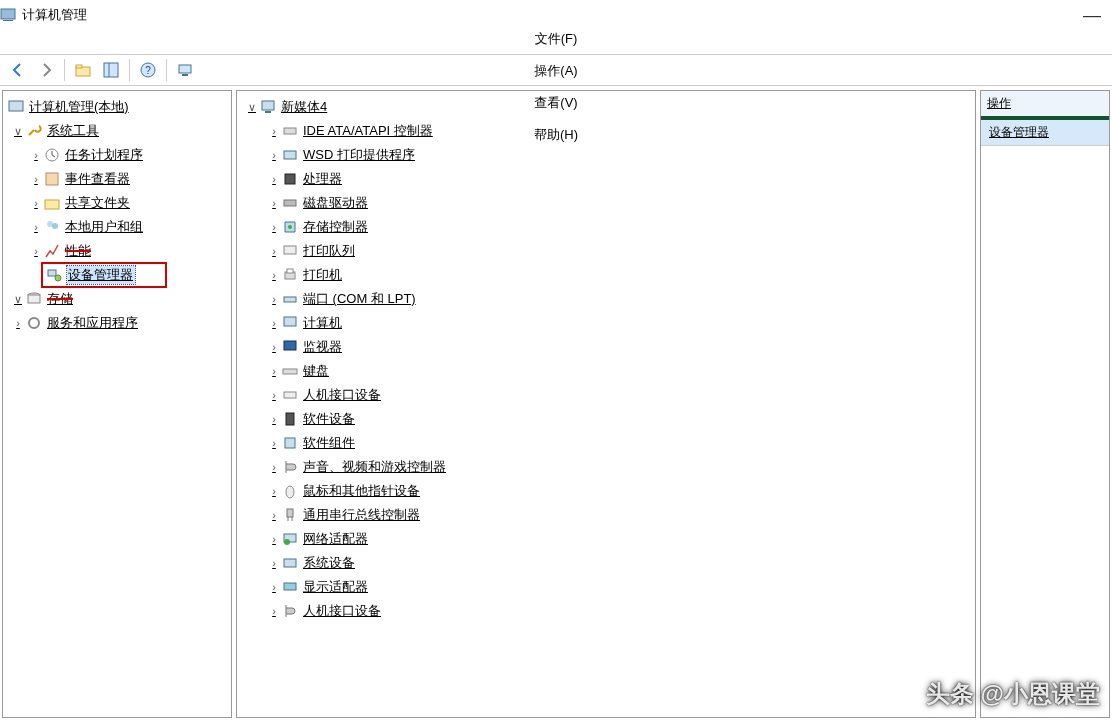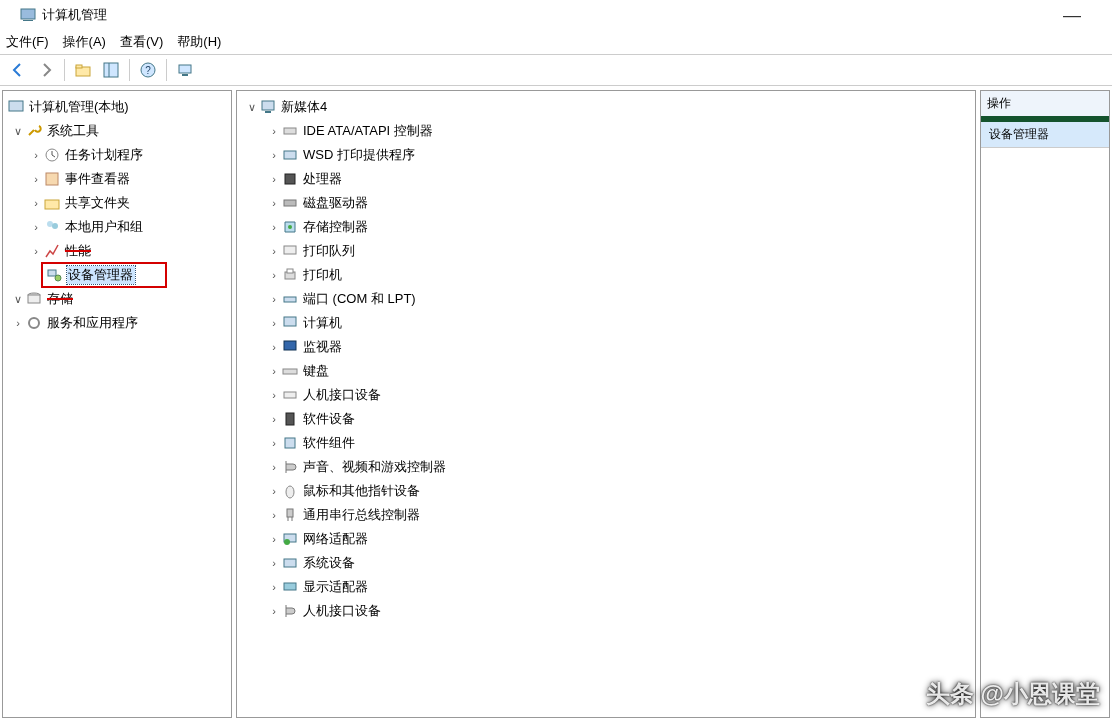--- a/index.html
+++ b/index.html
@@ -1,44 +1,44 @@
 <!DOCTYPE html>
 <html><head>
 <meta charset="utf-8">
 <style>
   * { box-sizing: border-box; }
   body { margin:0; font-family: "Microsoft YaHei", "Segoe UI", sans-serif; font-size:13px;
          background:#fff; width:1112px; height:722px; overflow:hidden; position:relative; }
-  .titlebar { height:30px; display:flex; align-items:center; padding:0 20px; }
+  .titlebar { height:30px; display:flex; align-items:center; padding:0 0; }
   .titlebar .icon { width:16px; height:16px; margin-right:6px; }
   .titlebar .min { margin-left:auto; font-size:18px; color:#333; width:40px; text-align:center; }
-  .menubar { height:24px; display:flex; align-items:center; padding:0 6px; gap:14px; }
+  .menubar { height:24px; display:flex; align-items:center; padding:0 6px; gap:14px;flex-direction:column; }
   .menubar span { cursor:default; }
   .toolbar { height:32px; border-top:1px solid #ccc; border-bottom:1px solid #ccc;
              display:flex; align-items:center; padding:0 6px; gap:4px; }
   .tb-btn { width:24px; height:24px; display:flex; align-items:center; justify-content:center;
             border:1px solid transparent; }
   .tb-sep { width:1px; height:22px; background:#ccc; margin:0 2px; }
 
   .content { display:flex; height:calc(722px - 30px - 24px - 32px); }
-  .pane { border:1px solid #999; margin:4px 2px; overflow:auto; }
+  .pane { border:1px solid #999; margin:4px 2px; overflow:auto;text-decoration:underline; }
   .tree-pane { width:230px; }
   .mid-pane  { flex:1; }
   .act-pane  { width:130px; }
 
   .tree { padding:4px 2px; }
   .tree-row { display:flex; align-items:center; height:24px; white-space:nowrap; position:relative; }
   .tg { width:14px; text-align:center; color:#555; font-size:11px; cursor:default; display:inline-block; }
   .ic { width:18px; height:18px; display:inline-flex; align-items:center; justify-content:center; margin-right:4px; }
   .lbl { }
   .sel .lbl { background:#cce5ff; outline:1px dotted #357; padding:0 2px 0 1px;}
   .red-box { border:2px solid #d40000; padding:2px 30px 2px 2px; margin-left:-2px; }
   .strike { text-decoration:line-through; text-decoration-color:#d40000; text-decoration-thickness:2px; }
 
-  .act-header { background:#eef4fb; padding:4px 6px; border-bottom:6px solid #14532d; font-size:12px;}
+  .act-header { background:#eef4fb; padding:4px 6px; border-bottom:4px solid #14532d; font-size:12px;}
   .act-item   { background:#d6e9fb; padding:4px 8px; border-bottom:1px solid #ccc; font-size:12px;}
   .act-item.plain { background:#fff; border-bottom:none; padding:6px 16px; }
 
   .watermark { position:absolute; right:12px; bottom:12px; font-size:24px; font-weight:bold;
                color:rgba(255,255,255,.9); text-shadow:0 0 6px #000,0 0 2px #000; pointer-events:none; }
 
   
   .svg { width:16px; height:16px; }
 </style>
 </head>

